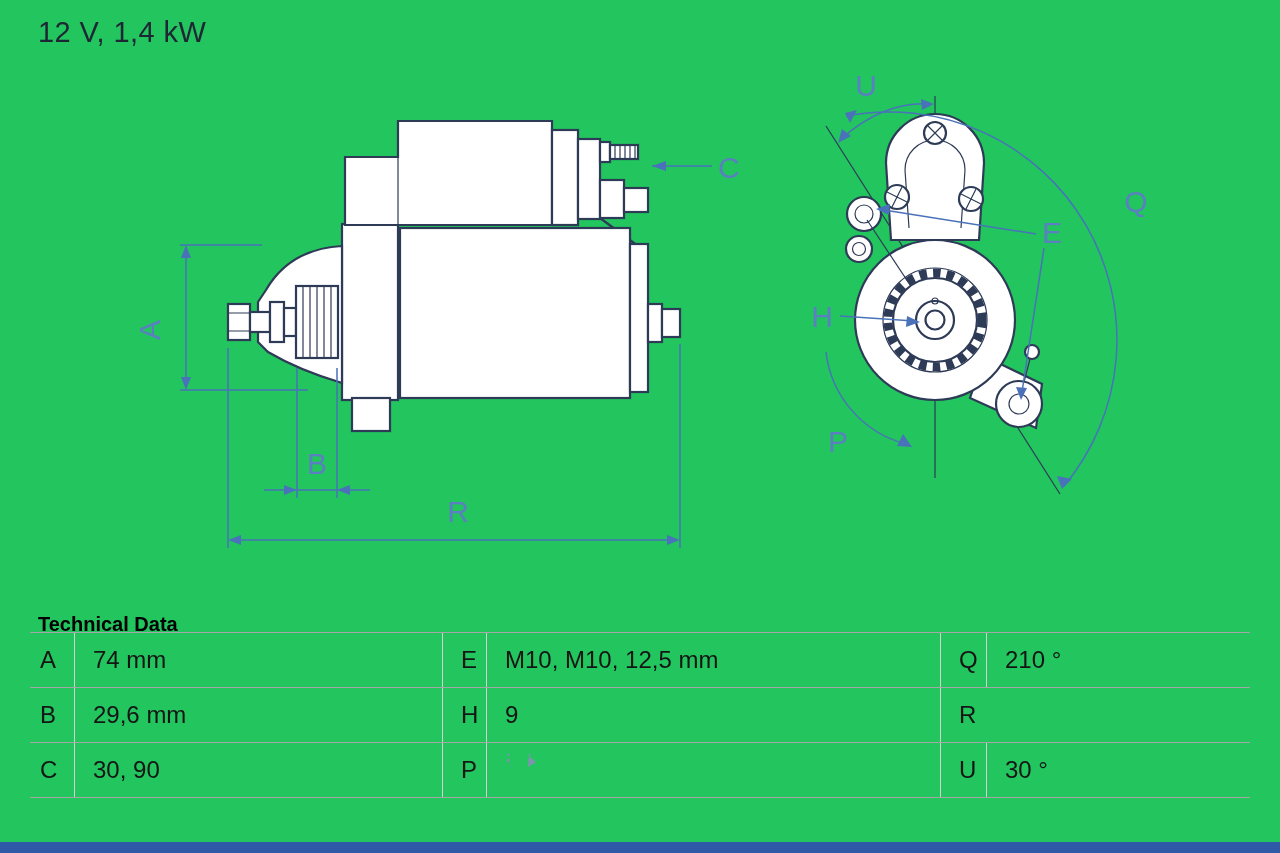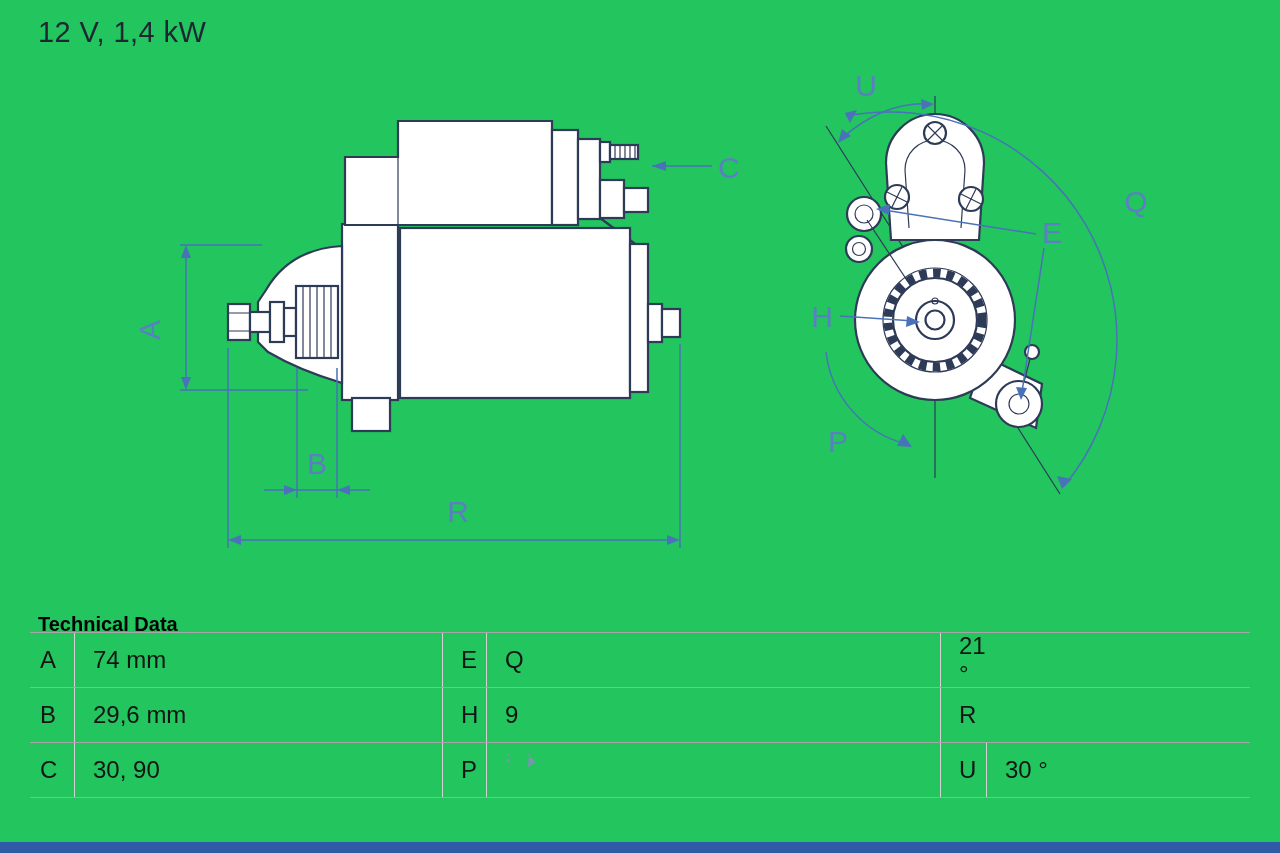--- a/index.html
+++ b/index.html
@@ -175,20 +175,21 @@
     </g>
   </svg>
 
   <div class="tech-title">Technical Data</div>
 
   <div class="data-table">
     <div class="trow">
       <div class="cell no-bl">A</div>
       <div class="cell">74 mm</div>
       <div class="cell">E</div>
+      <div class="cell">M10, M10, 12,5 mm</div>
       <div class="cell">Q</div>
       <div class="cell">210 °</div>
     </div>
     <div class="trow">
       <div class="cell no-bl">B</div>
       <div class="cell">29,6 mm</div>
       <div class="cell">H</div>
       <div class="cell">9</div>
       <div class="cell">R</div>
     </div>

